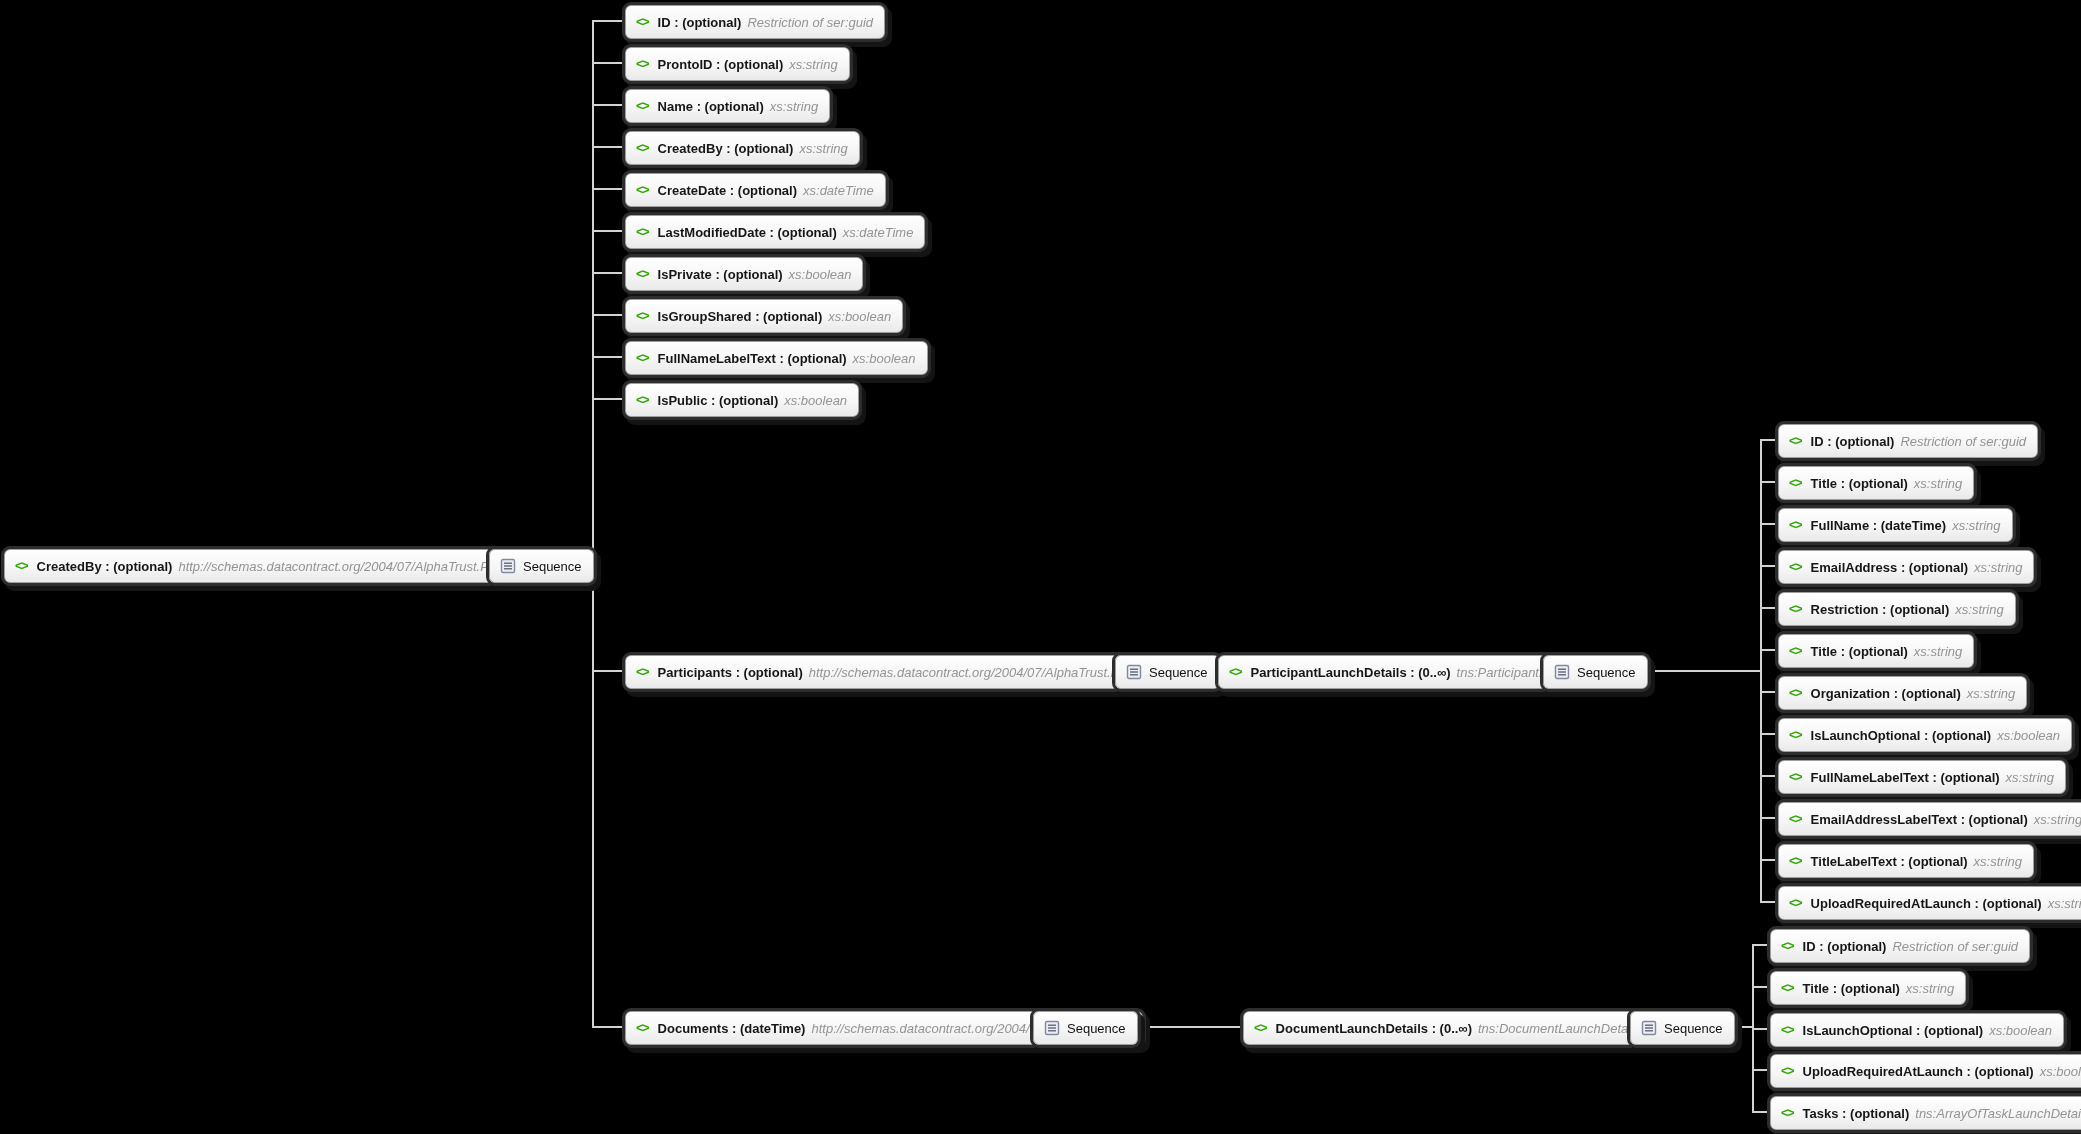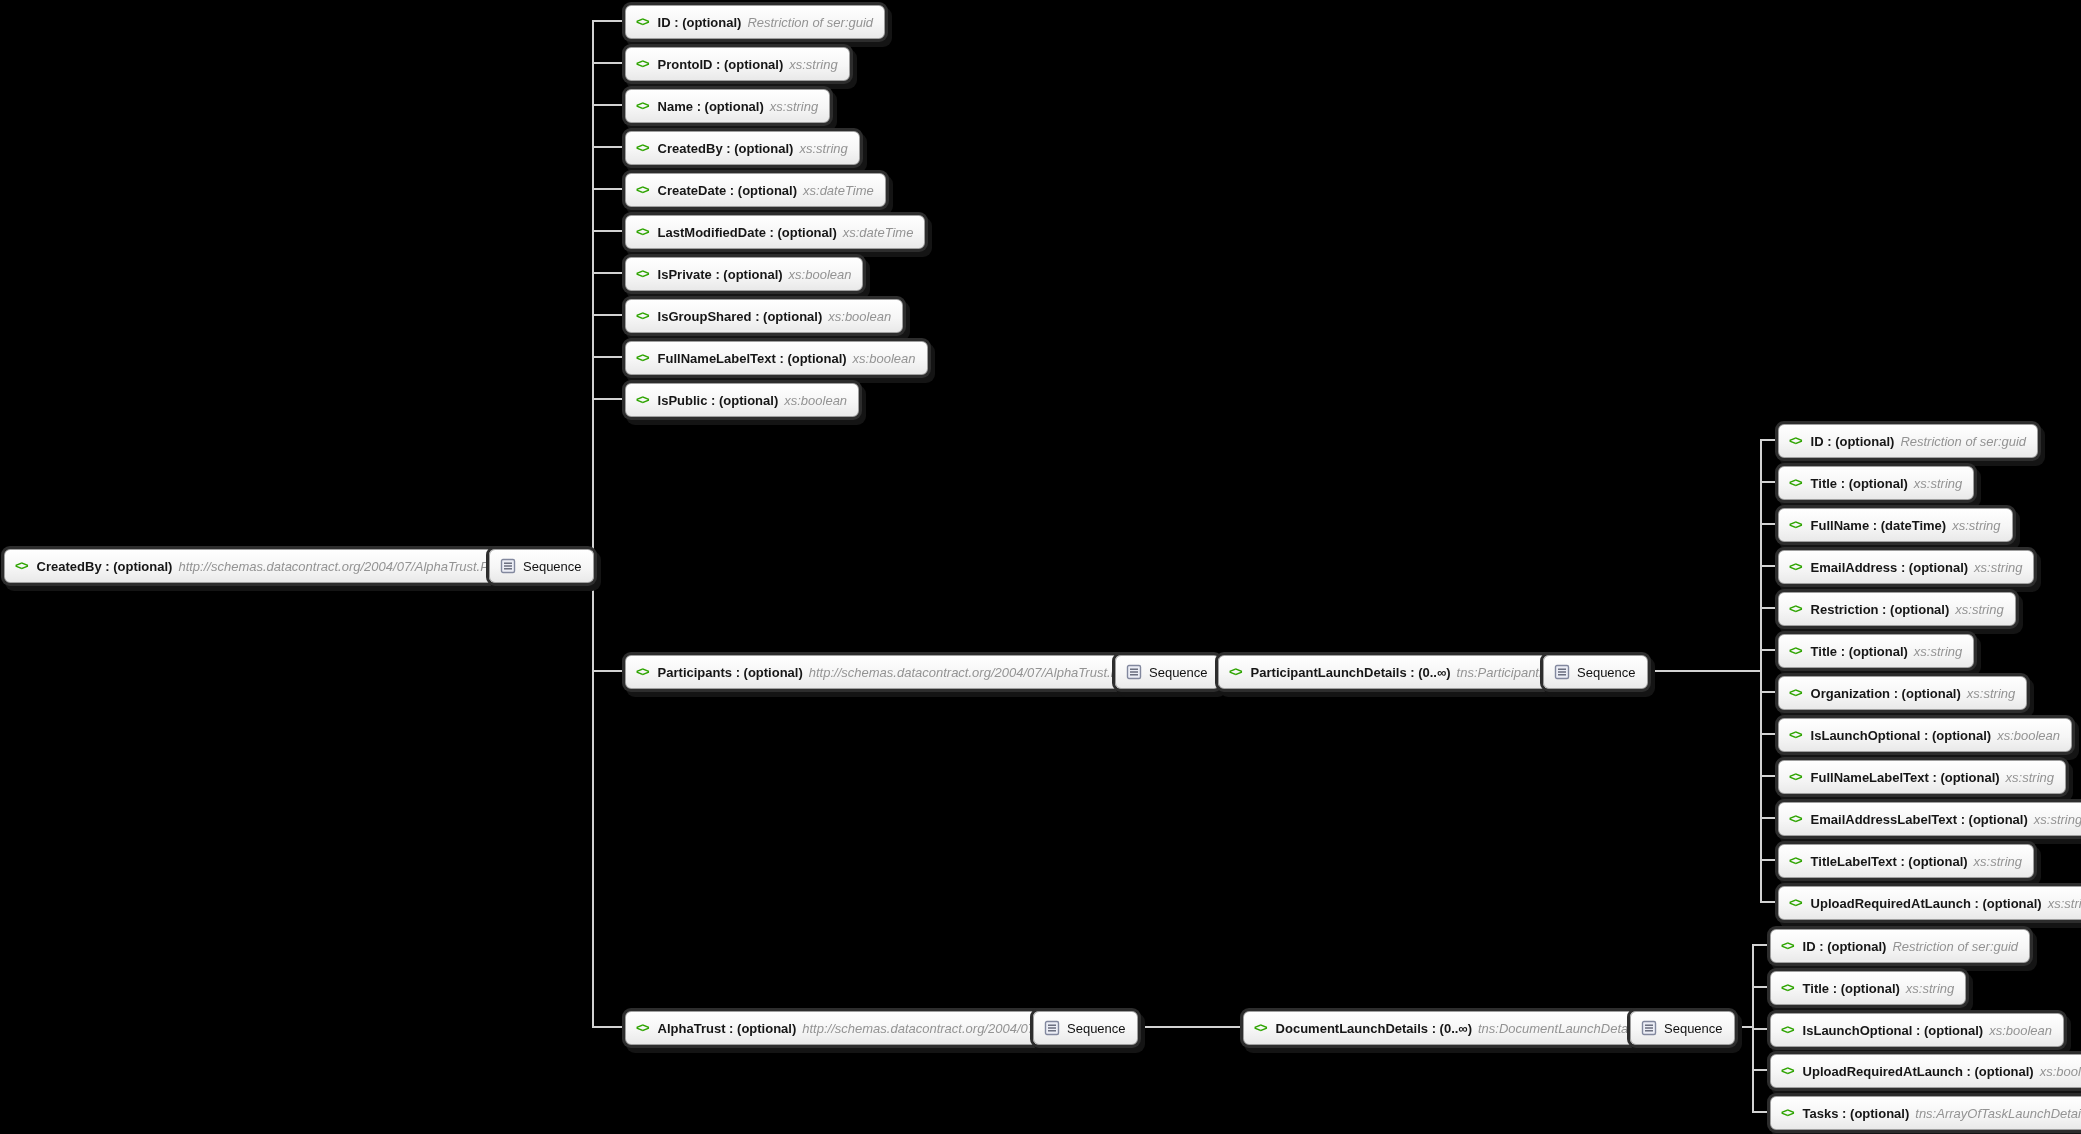--- a/index.html
+++ b/index.html
@@ -248,21 +248,21 @@
     <span class="etype">xs:string</span>
   </div>
   <div class="ebox" style="left:1778px;top:886px;">
     <span class="elem-icon">&lt;&gt;</span>
     <span class="elabel">UploadRequiredAtLaunch : (optional)</span>
     <span class="etype">xs:string</span>
   </div>
 
   <div class="ebox" style="left:625px;top:1011px;">
     <span class="elem-icon">&lt;&gt;</span>
-    <span class="elabel">AlphaTrust : (optional)</span>
+    <span class="elabel">Documents : (dateTime)</span>
     <span class="etype">http://schemas.datacontract.org/2004/07/AlphaTrust.P...</span>
   </div>
 
   <div class="ebox" style="left:1033px;top:1011px;">
     <svg class="seq-icon" viewBox="0 0 16 16">
       <rect x="1.5" y="1.5" width="13" height="13" rx="1.5" fill="#eceef6" stroke="#82889e" stroke-width="1.4"></rect>
       <line x1="4" y1="5.2" x2="12" y2="5.2" stroke="#55596b" stroke-width="1.3"></line>
       <line x1="4" y1="8" x2="12" y2="8" stroke="#55596b" stroke-width="1.3"></line>
       <line x1="4" y1="10.8" x2="12" y2="10.8" stroke="#55596b" stroke-width="1.3"></line>
     </svg>

